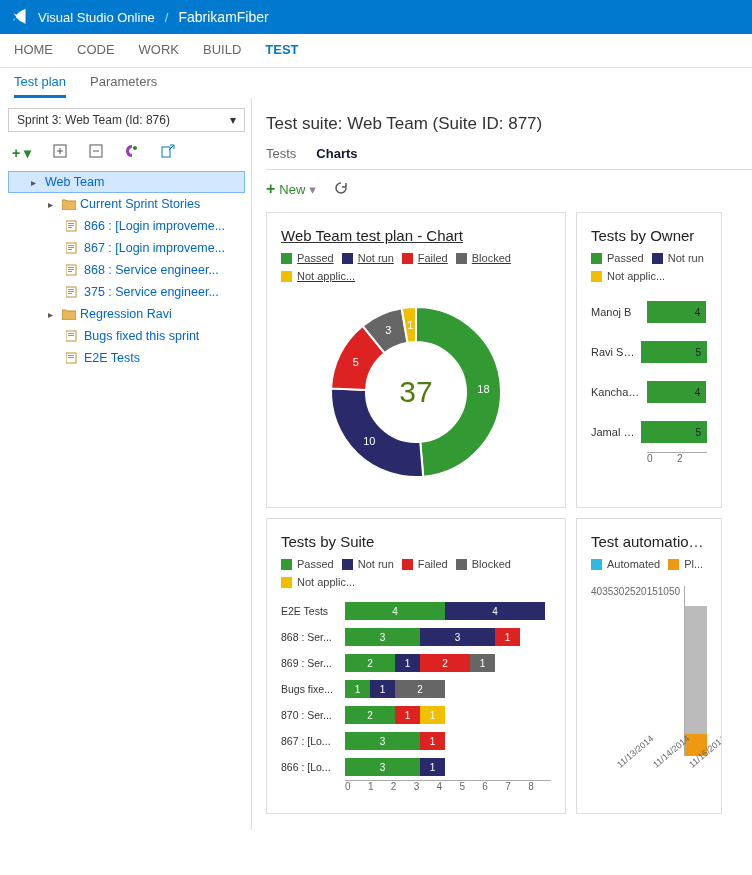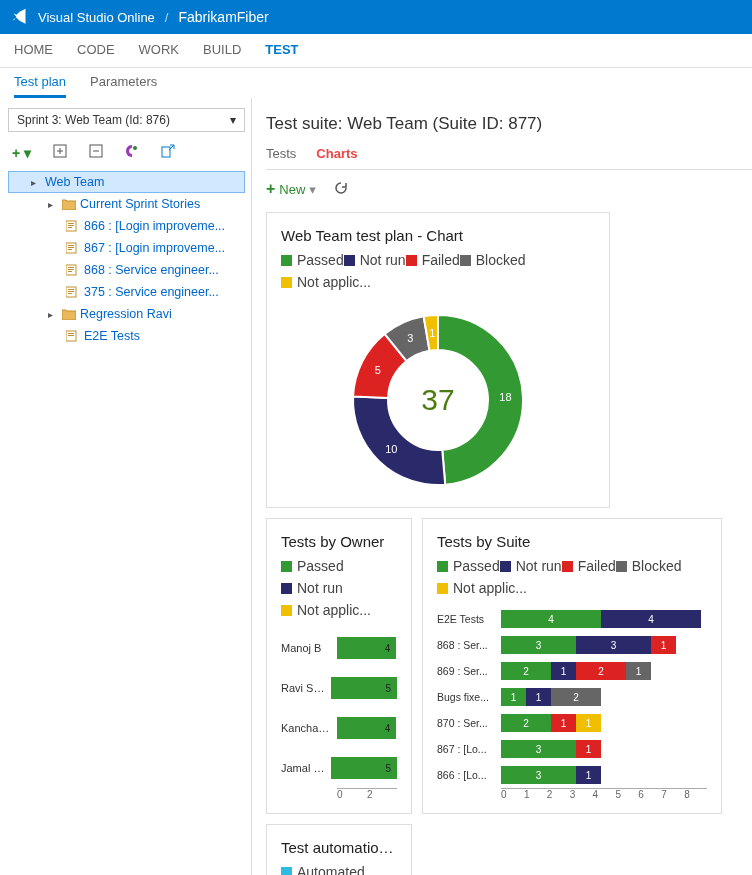--- a/index.html
+++ b/index.html
@@ -41,35 +41,35 @@
 .tree-indent-2 { padding-left: 40px; }
 .tree-indent-3 { padding-left: 58px; }
 .folder-icon { width: 14px; height: 12px; }
 .item-icon { width: 14px; height: 12px; }
 
 
 .right-pane { flex: 1; padding: 16px 0 16px 14px; }
 .suite-title { font-size: 17px; font-weight: 300; color: #333; margin-bottom: 12px; }
 .suite-tabs { display: flex; gap: 20px; font-size: 13px; border-bottom: 1px solid #ddd; padding-bottom: 8px; }
 .suite-tabs span { color: #666; cursor: pointer; }
-.suite-tabs span.active { color: #ef4444; font-weight: 600; }
+.suite-tabs span.active { color: #0f172a; font-weight: 600; }
 .suite-toolbar { display: flex; gap: 18px; align-items: center; padding: 10px 0 14px 0; }
 .new-btn { color: #2c8a2c; font-size: 13px; display: flex; align-items: center; gap: 4px; cursor: pointer; }
 
 
 .charts { display: flex; gap: 10px; flex-wrap: wrap; }
 .chart-card { border: 1px solid #ddd; padding: 14px 14px 10px 14px; background: #fff; }
 .chart-card h3 { font-size: 15px; font-weight: 400; color: #222; margin-bottom: 8px; white-space: nowrap; overflow: hidden; text-overflow: ellipsis; }
-.card-donut { width: 344px; height: 296px; }
+.card-donut { width: 300px; height: 296px; text-decoration: underline; }
 .card-owner { width: 146px; height: 296px; overflow: hidden; }
 .card-suite { width: 300px; height: 296px; }
 .card-auto { width: 146px; height: 296px; overflow: hidden; }
 
 
-.legend { display: flex; flex-wrap: wrap; gap: 6px 0; font-size: 14px; color: #444; margin-bottom: 10px; }
+.legend { display: flex; flex-wrap: wrap; gap: 6px 8px; font-size: 11px; color: #444; margin-bottom: 10px; }
 .legend-item { display: flex; align-items: center; gap: 5px; }
 .swatch { width: 11px; height: 11px; display: inline-block; }
 
 
 .donut-wrap { position: relative; width: 200px; height: 200px; margin: 0 auto; }
 .donut-center { position: absolute; top: 50%; left: 50%; transform: translate(-50%, -50%); font-size: 30px; font-weight: 300; color: #4d7c0f; }
 
 
 .hbar-group { font-size: 11px; }
 .hbar-row { display: flex; align-items: center; height: 40px; gap: 6px; position: relative; }
@@ -212,20 +212,28 @@
             <path d="M0 2 l4 0 l1 1 l9 0 l0 9 l-14 0 z" fill="#e8b85a" stroke="#c09030"></path>
           </svg>
         <span class="link">Regression Ravi</span>
       </div>
       <div class="tree-row tree-indent-3">
           <svg class="item-icon" viewBox="0 0 14 12">
             <rect x="0" y="1" width="10" height="10" fill="#fff" stroke="#c09030"></rect>
             <rect x="2" y="3" width="6" height="1" fill="#c09030"></rect>
             <rect x="2" y="5" width="6" height="1" fill="#c09030"></rect>
           </svg>
+          <span class="link">Bugs fixed this sprint</span>
+        </div>
+      <div class="tree-row tree-indent-3">
+          <svg class="item-icon" viewBox="0 0 14 12">
+            <rect x="0" y="1" width="10" height="10" fill="#fff" stroke="#c09030"></rect>
+            <rect x="2" y="3" width="6" height="1" fill="#c09030"></rect>
+            <rect x="2" y="5" width="6" height="1" fill="#c09030"></rect>
+          </svg>
           <span class="link">E2E Tests</span>
         </div>
     </div>
   </div>
 
   <div class="right-pane">
     <div class="suite-title">Test suite: Web Team (Suite ID: 877)</div>
     <div class="suite-tabs">
       <span>Tests</span>
       <span class="active">Charts</span>

